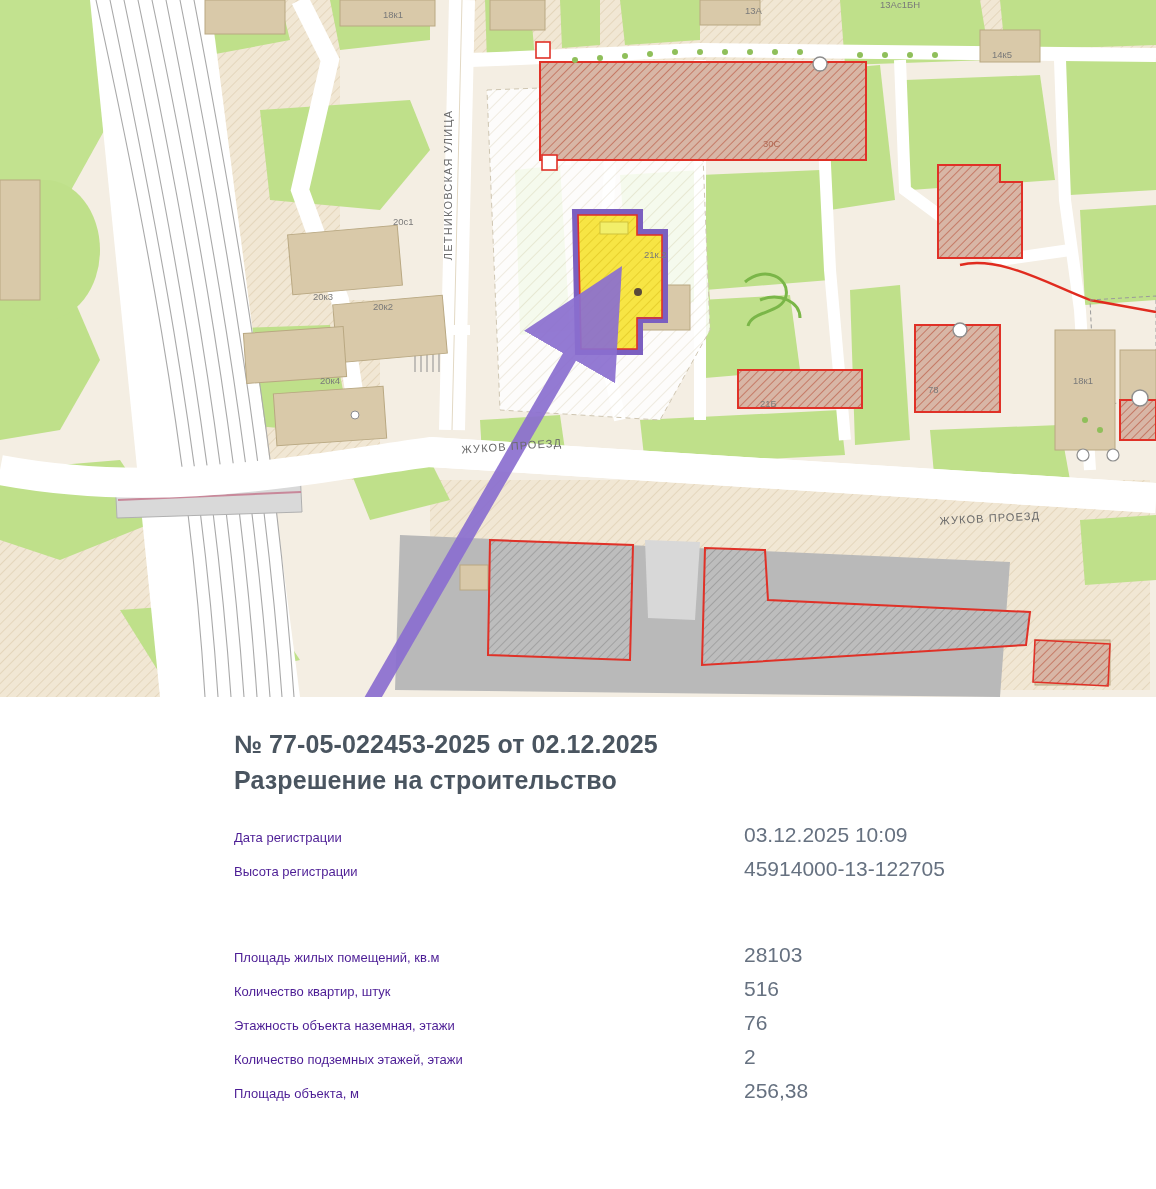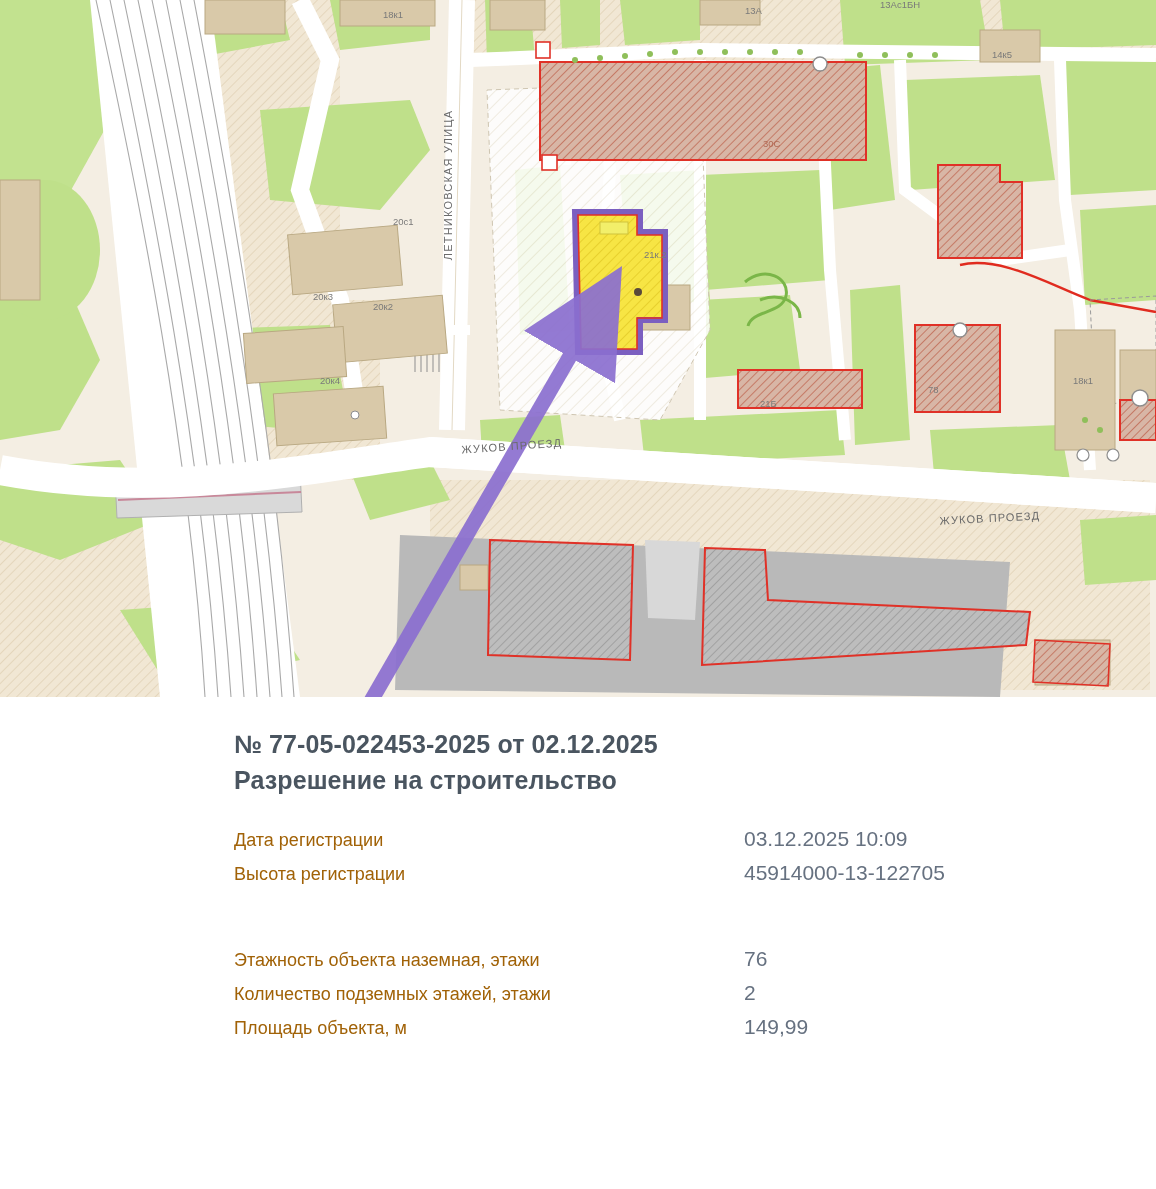--- a/index.html
+++ b/index.html
@@ -51,22 +51,22 @@
   .doc-title div { white-space: nowrap; }
 
   .kv-block { margin-top: 24px; }
   .kv-row {
     display: flex;
     align-items: baseline;
     height: 34px;
   }
   .kv-key {
     width: 510px;
-    font-size: 18px;
-    color: #a16207;
+    font-size: 13px;
+    color: #4c1d95;
     margin-top: 8px;
   }
   .kv-val {
     font-size: 21px;
     color: #667180;
   }
   .kv-gap { height: 28px; }
 </style>
 </head>
 <body>
@@ -309,26 +309,34 @@
       <div class="kv-row">
         <div class="kv-key">Высота регистрации</div>
         <div class="kv-val">45914000-13-122705</div>
       </div>
     </div>
 
     <div class="kv-gap"></div>
 
     <div class="kv-block">
       <div class="kv-row">
+        <div class="kv-key">Площадь жилых помещений, кв.м</div>
+        <div class="kv-val">28103</div>
+      </div>
+      <div class="kv-row">
+        <div class="kv-key">Количество квартир, штук</div>
+        <div class="kv-val">516</div>
+      </div>
+      <div class="kv-row">
         <div class="kv-key">Этажность объекта наземная, этажи</div>
         <div class="kv-val">76</div>
       </div>
       <div class="kv-row">
         <div class="kv-key">Количество подземных этажей, этажи</div>
         <div class="kv-val">2</div>
       </div>
       <div class="kv-row">
         <div class="kv-key">Площадь объекта, м</div>
-        <div class="kv-val">149,99</div>
+        <div class="kv-val">256,38</div>
       </div>
     </div>
   </div>
 </div>
 
 </body></html>

